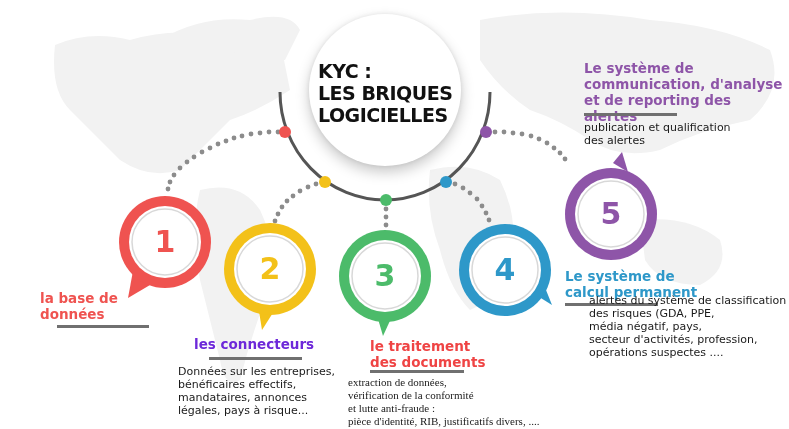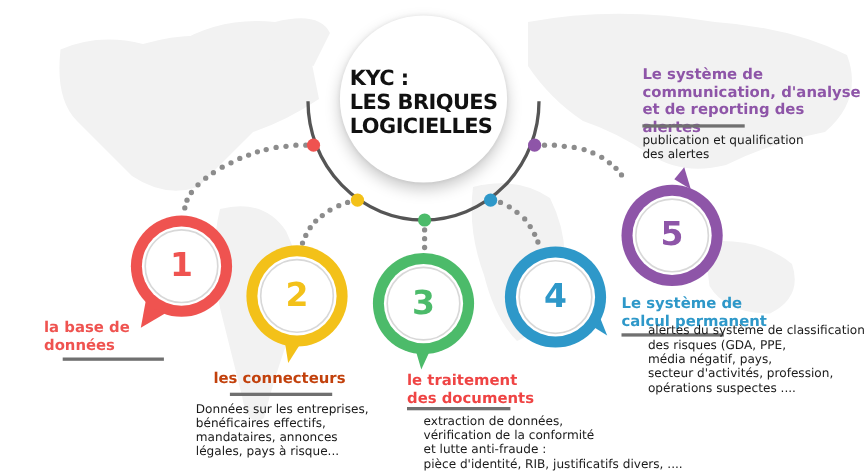--- a/index.html
+++ b/index.html
@@ -157,31 +157,31 @@
   <div class="badge-num" style="left:135px; top:224px; color:#ef5350;">1</div>
   <div class="badge-num" style="left:240px; top:251px; color:#f3c119;">2</div>
   <div class="badge-num" style="left:355px; top:258px; color:#4cbb6a;">3</div>
   <div class="badge-num" style="left:475px; top:252px; color:#2e98c9;">4</div>
   <div class="badge-num" style="left:581px; top:196px; color:#8e55a8;">5</div>
 
   <div class="heading right" style="left:40px; top:290px; width:108px; color:#ef5350;">la base de
 données</div>
   <div class="rule" style="left:57px; top:325px; width:92px;"></div>
 
-  <div class="heading" style="left:194px; top:336px; width:140px; color:#c2410c;">les connecteurs</div>
+  <div class="heading" style="left:194px; top:336px; width:140px; color:#6d28d9;">les connecteurs</div>
   <div class="rule" style="left:209px; top:357px; width:93px;"></div>
   <div class="body-text center" style="left:178px; top:365px; width:170px;">Données sur les entreprises,
 bénéficaires effectifs,
 mandataires, annonces
 légales, pays à risque...</div>
 
   <div class="heading" style="left:370px; top:338px; width:140px; color:#ef4444;">le traitement
 des documents</div>
   <div class="rule" style="left:370px; top:370px; width:94px;"></div>
-  <div class="body-text" style="left:385px; top:376px; width:260px;">extraction de données,
+  <div class="body-text" style="left:348px; top:376px; width:260px;font-family:Liberation Serif, serif;">extraction de données,
 vérification de la conformité
 et lutte anti-fraude :
 pièce d'identité, RIB, justificatifs divers, ....</div>
 
   <div class="heading" style="left:565px; top:268px; width:170px; color:#2e98c9;">Le système de
 calcul permanent</div>
   <div class="rule" style="left:565px; top:303px; width:93px;"></div>
   <div class="body-text" style="left:565px; top:294px; width:224px;margin-left:24px;">alertes du système de classification
 des risques (GDA, PPE,
 média négatif, pays,

